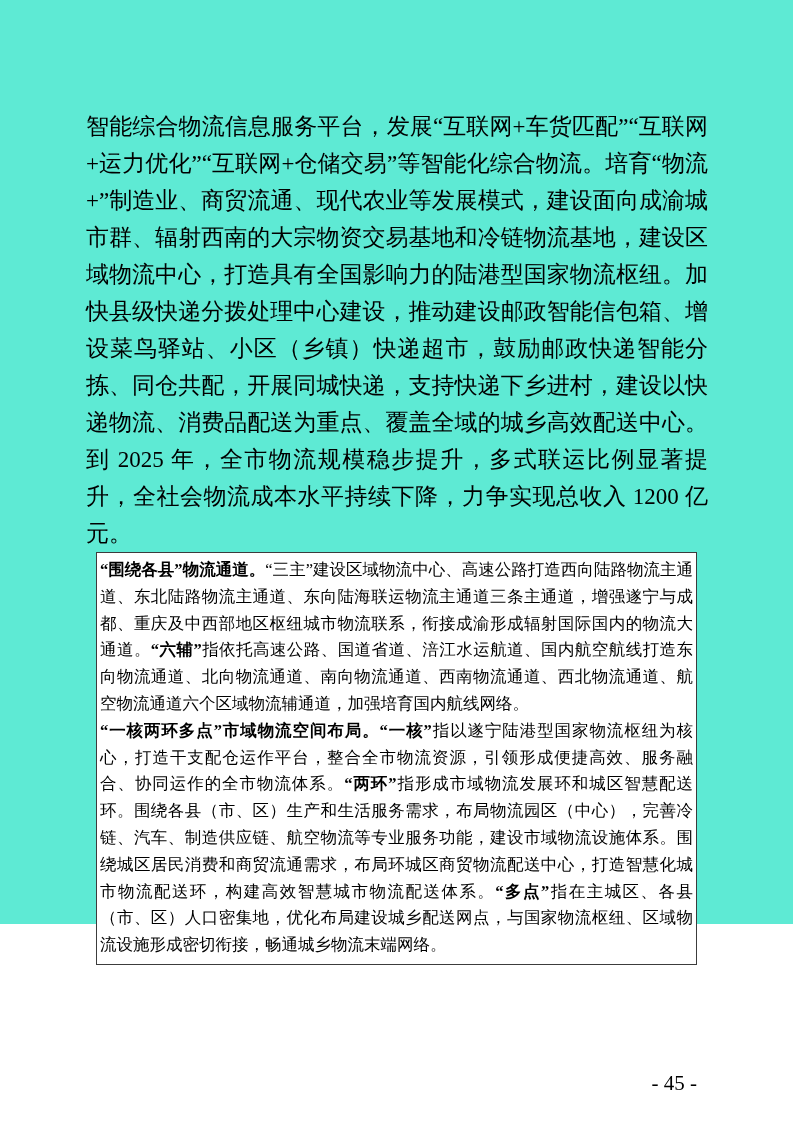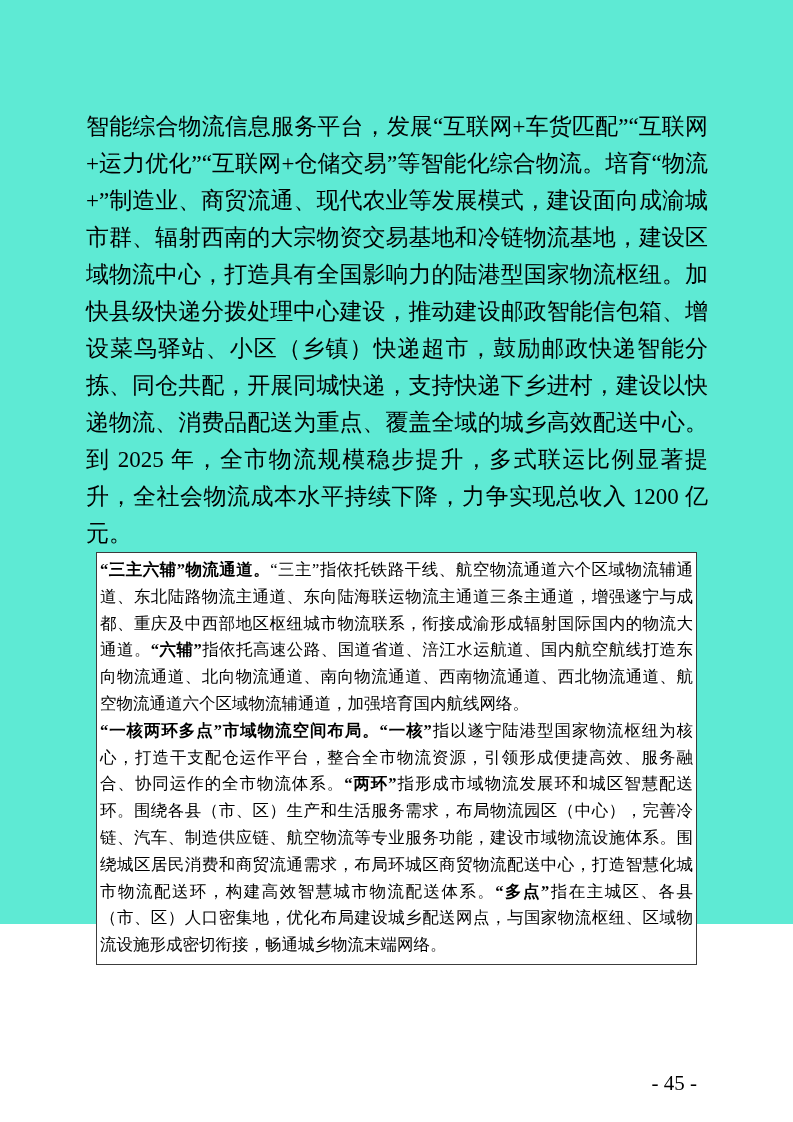--- a/index.html
+++ b/index.html
@@ -59,19 +59,19 @@
 </style>
 </head>
 <body>
 
 <div class="page">
 
   <p class="body-text">智能综合物流信息服务平台，发展“互联网+车货匹配”“互联网+运力优化”“互联网+仓储交易”等智能化综合物流。培育“物流+”制造业、商贸流通、现代农业等发展模式，建设面向成渝城市群、辐射西南的大宗物资交易基地和冷链物流基地，建设区域物流中心，打造具有全国影响力的陆港型国家物流枢纽。加快县级快递分拨处理中心建设，推动建设邮政智能信包箱、增设菜鸟驿站、小区（乡镇）快递超市，鼓励邮政快递智能分拣、同仓共配，开展同城快递，支持快递下乡进村，建设以快递物流、消费品配送为重点、覆盖全域的城乡高效配送中心。到 2025 年，全市物流规模稳步提升，多式联运比例显著提升，全社会物流成本水平持续下降，力争实现总收入 1200 亿元。</p>
 
 
   <div class="callout-box">
-    <p class="box-para"><span class="bd">“三主六辅”物流通道。</span><span>“三主”指依托铁路干线、航空物流通道六个区域物流辅通道、东北陆路物流主通道、东向陆海联运物流主通道三条主通道，增强遂宁与成都、重庆及中西部地区枢纽城市物流联系，衔接成渝形成辐射国际国内的物流大通道。</span><span class="bd">“六辅”</span><span>指依托高速公路、国道省道、涪江水运航道、国内航空航线打造东向物流通道、北向物流通道、南向物流通道、西南物流通道、西北物流通道、航空物流通道六个区域物流辅通道，加强培育国内航线网络。</span></p>
+    <p class="box-para"><span class="bd">“围绕各县”物流通道。</span><span>“三主”建设区域物流中心、高速公路打造西向陆路物流主通道、东北陆路物流主通道、东向陆海联运物流主通道三条主通道，增强遂宁与成都、重庆及中西部地区枢纽城市物流联系，衔接成渝形成辐射国际国内的物流大通道。</span><span class="bd">“六辅”</span><span>指依托高速公路、国道省道、涪江水运航道、国内航空航线打造东向物流通道、北向物流通道、南向物流通道、西南物流通道、西北物流通道、航空物流通道六个区域物流辅通道，加强培育国内航线网络。</span></p>
     <p class="box-para"><span class="bd">“一核两环多点”市域物流空间布局。</span><span class="bd">“一核”</span><span>指以遂宁陆港型国家物流枢纽为核心，打造干支配仓运作平台，整合全市物流资源，引领形成便捷高效、服务融合、协同运作的全市物流体系。</span><span class="bd">“两环”</span><span>指形成市域物流发展环和城区智慧配送环。围绕各县（市、区）生产和生活服务需求，布局物流园区（中心），完善冷链、汽车、制造供应链、航空物流等专业服务功能，建设市域物流设施体系。围绕城区居民消费和商贸流通需求，布局环城区商贸物流配送中心，打造智慧化城市物流配送环，构建高效智慧城市物流配送体系。</span><span class="bd">“多点”</span><span>指在主城区、各县（市、区）人口密集地，优化布局建设城乡配送网点，与国家物流枢纽、区域物流设施形成密切衔接，畅通城乡物流末端网络。</span></p>
   </div>
 
   <div class="page-number">- 45 -</div>
 
 </div>
 
 </body></html>

